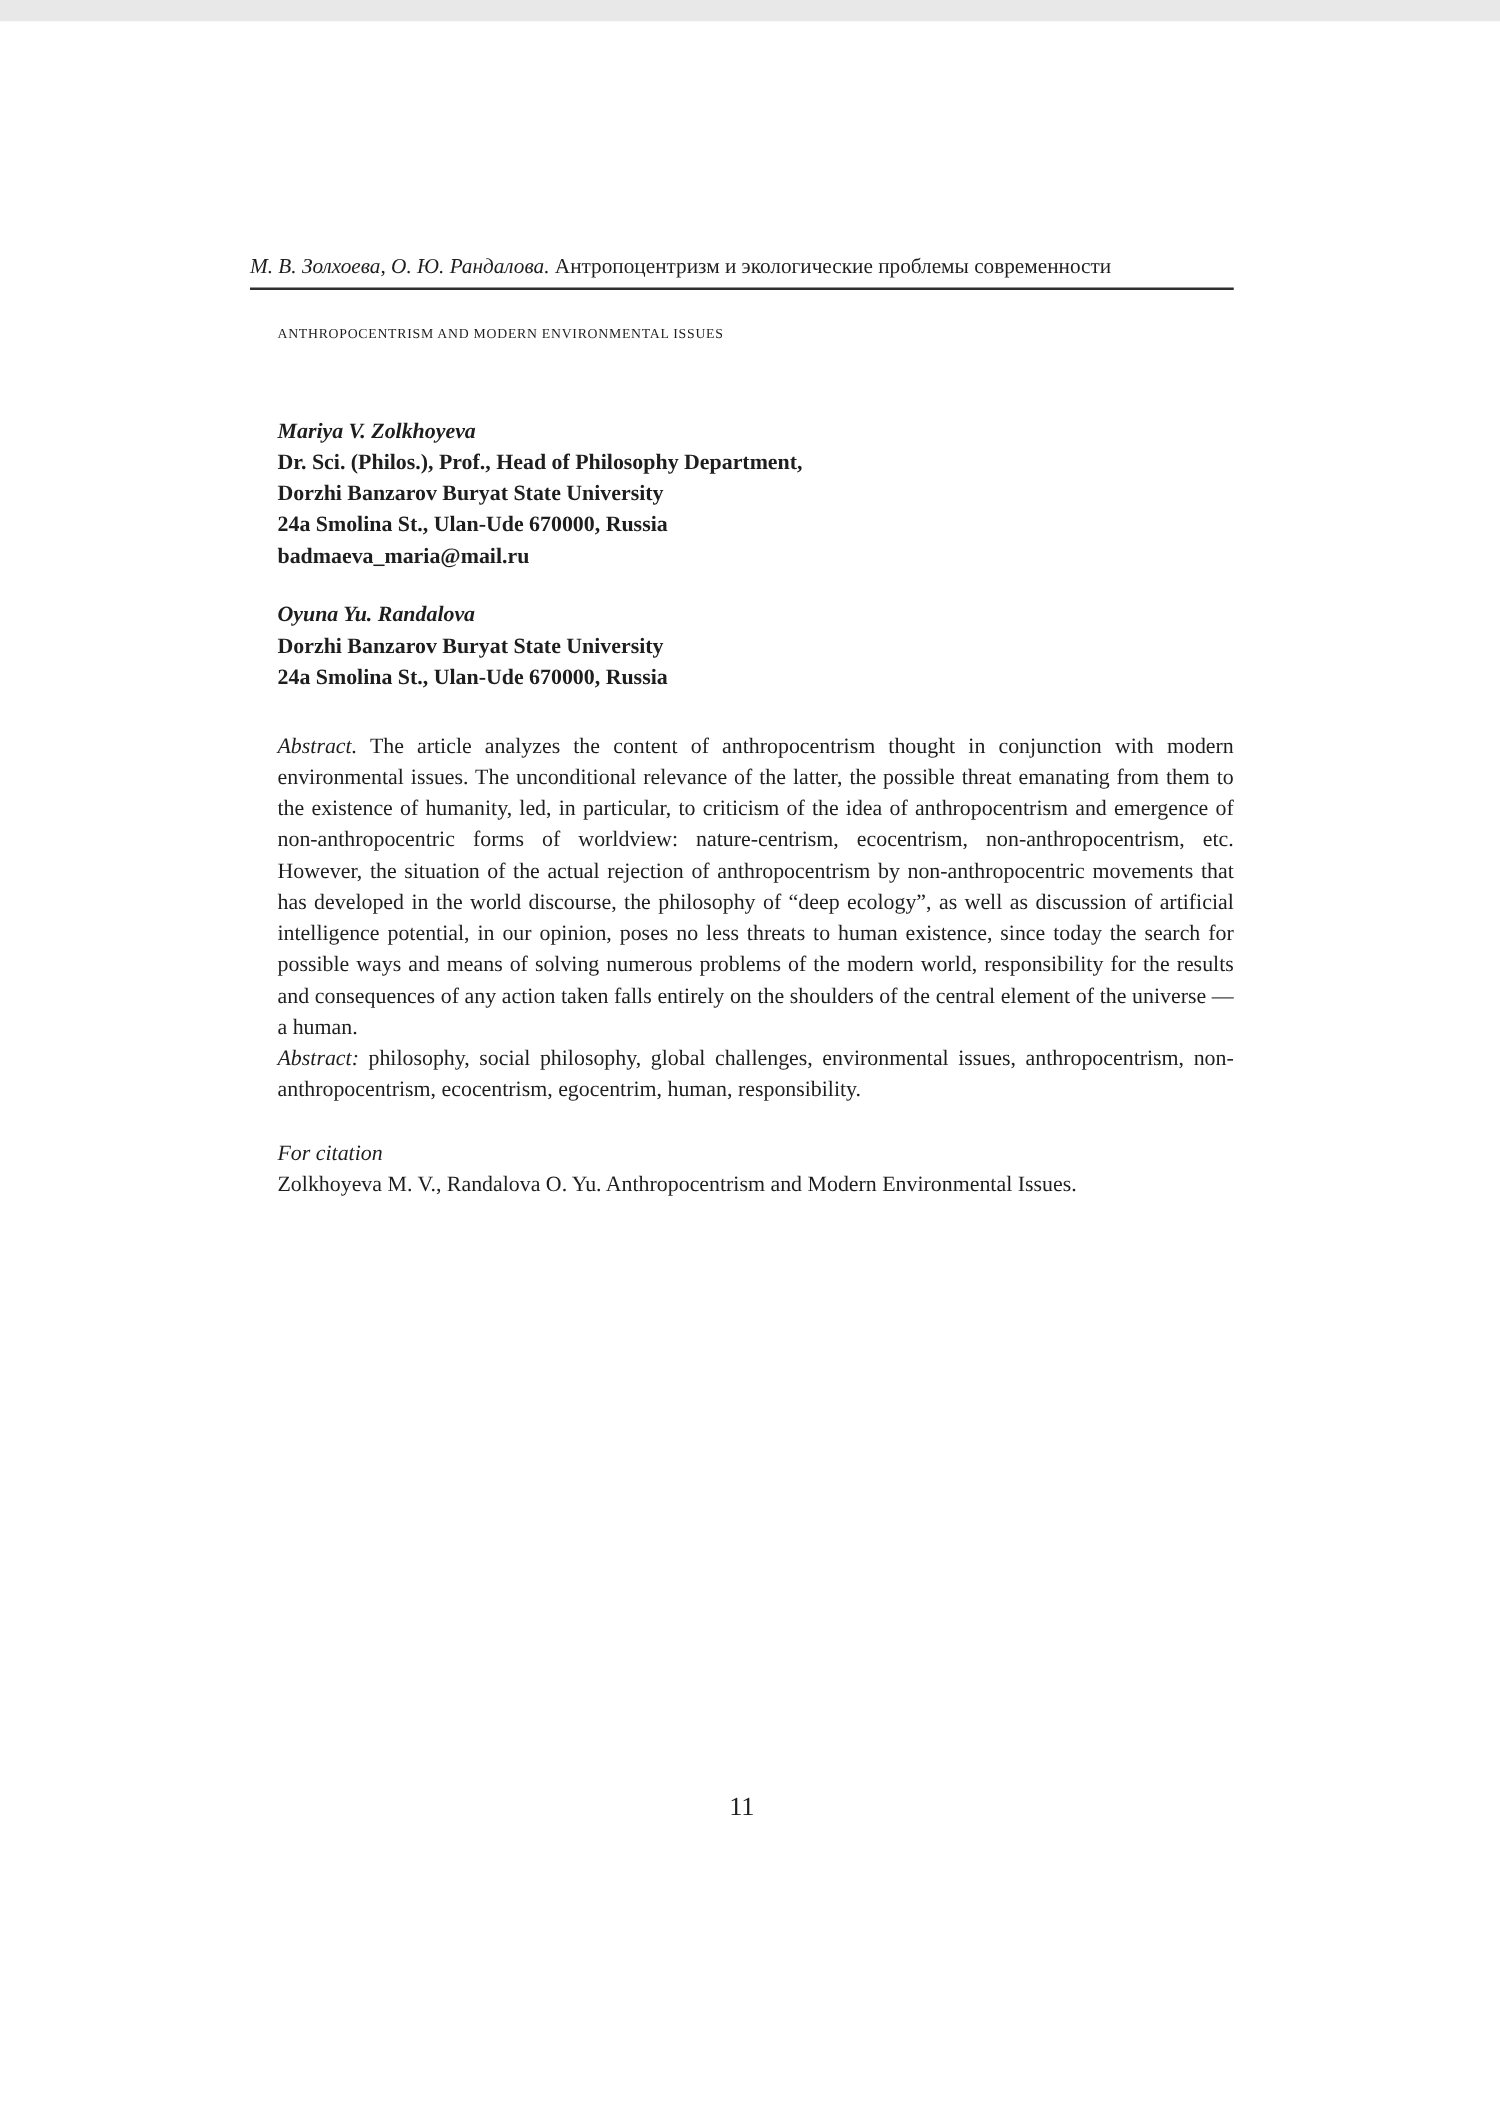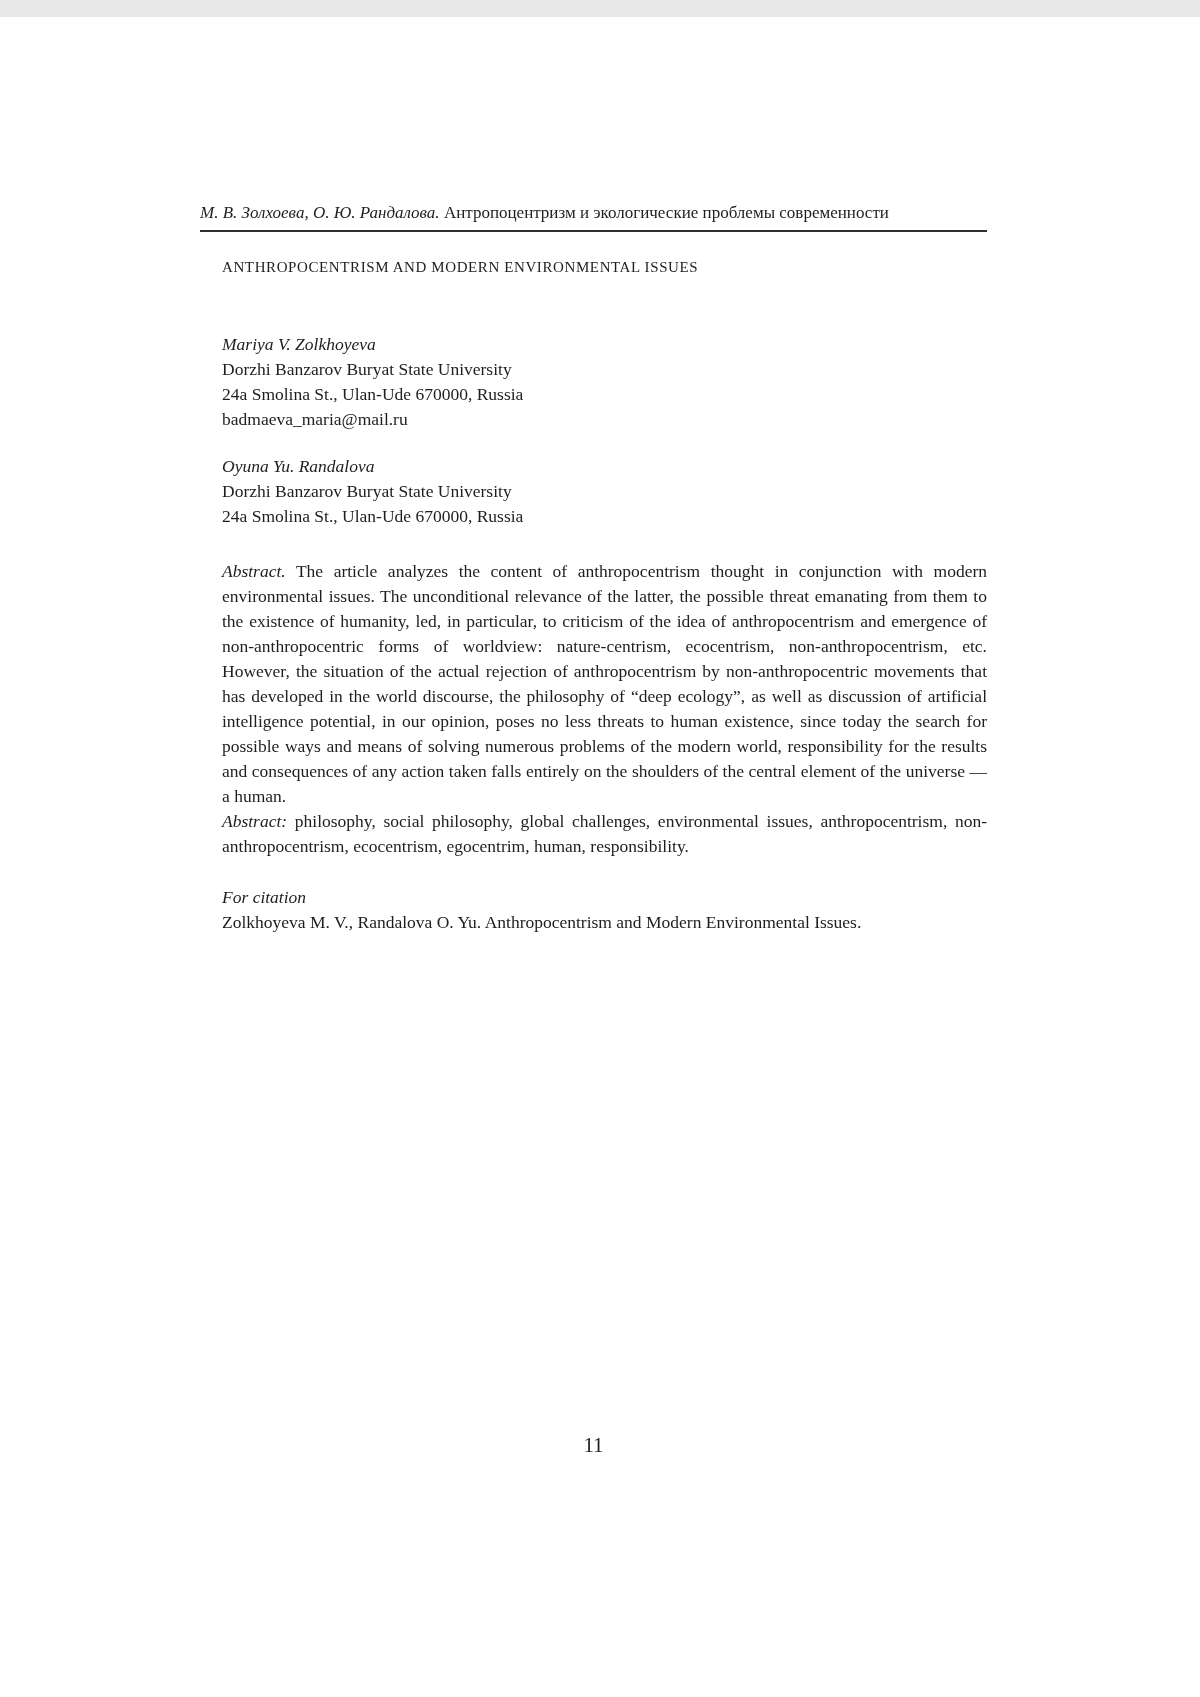--- a/index.html
+++ b/index.html
@@ -27,28 +27,28 @@
   }
   .italic { font-style: italic; }
   .head-rule {
     border: none;
     border-top: 2px solid #2f2f2f;
     margin-top: 5px;
   }
   .article-title {
     margin-top: 23px;
     margin-left: 22px;
-    font-size: 15px;
+    font-size: 11px;
     font-weight: normal;
     letter-spacing: 0.6px;
   }
   .author-block { margin-left: 22px; }
   .author-block.first { margin-top: 52px; }
   .author-block.second { margin-top: 22px; }
-  .author-block p, .author-block .author-name { line-height: 25px; }
+  .author-block p, .author-block .author-name { line-height: 25px; font-weight: bold; }
   .abstract-block {
     margin-top: 30px;
     margin-left: 22px;
     text-align: justify;
     hyphens: manual;
   }
   .citation-block {
     margin-top: 26px;
     margin-left: 22px;
   }
@@ -79,20 +79,21 @@
         <span class="italic">М. В. Золхоева, О. Ю. Рандалова.</span>
         <span>Антропоцентризм и экологические проблемы современности</span>
       </div>
       <hr class="head-rule">
     </header>
 
     <h1 class="article-title">ANTHROPOCENTRISM AND MODERN ENVIRONMENTAL ISSUES</h1>
 
     <section class="author-block first">
       <p class="italic author-name">Mariya V. Zolkhoyeva</p>
+      <p>Dr. Sci. (Philos.), Prof., Head of Philosophy Department,</p>
       <p>Dorzhi Banzarov Buryat State University</p>
       <p>24a Smolina St., Ulan-Ude 670000, Russia</p>
       <p>badmaeva_maria@mail.ru</p>
     </section>
 
     <section class="author-block second">
       <p class="italic author-name">Oyuna Yu. Randalova</p>
       <p>Dorzhi Banzarov Buryat State University</p>
       <p>24a Smolina St., Ulan-Ude 670000, Russia</p>
     </section>

